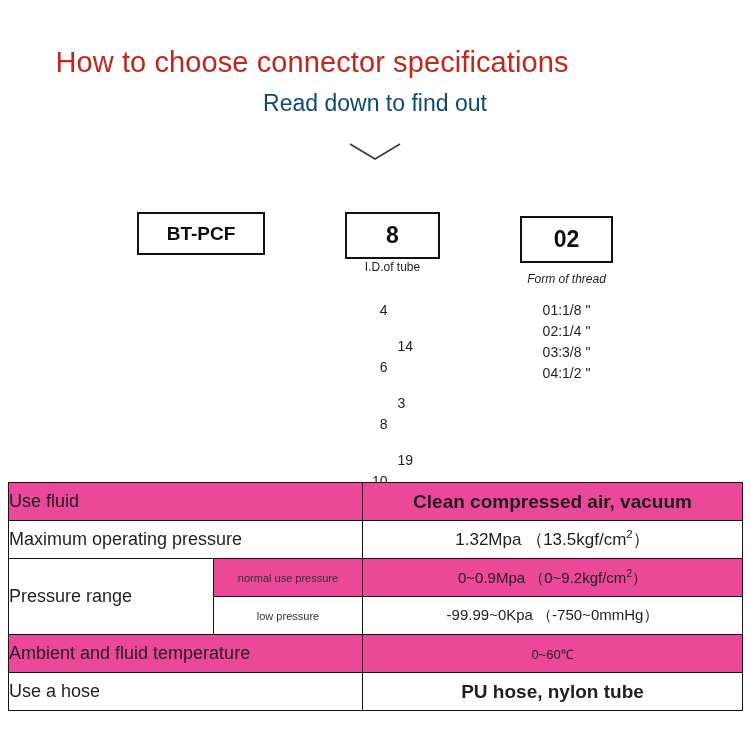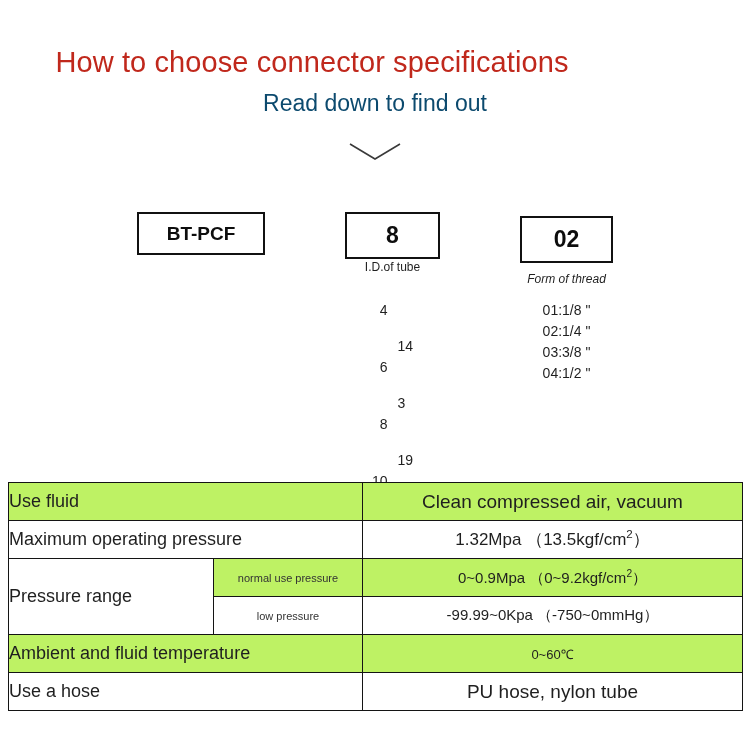--- a/index.html
+++ b/index.html
@@ -103,38 +103,38 @@
     table-layout: fixed;
     font-size: 17px;
     color: #1f1f1f;
   }
   .spec-table td {
     border: 1px solid #141414;
     padding: 0;
     height: 37px;
     vertical-align: middle;
   }
-  .beige { background: #bef264; }
+  .beige { background: #ec4899; }
   .white { background: #ffffff; }
 
   .label-cell {
     padding-left: 28px;
     font-size: 18px;
     text-align: left;
   }
   .sub-label-cell {
     text-align: center;
     font-size: 11px;
     color: #333333;
   }
   .value-cell {
     text-align: center;
     font-size: 17px;
   }
-  .value-lg { font-size: 19px; }
+  .value-lg { font-size: 19px; font-weight: bold; }
   .value-sm { font-size: 15px; }
   .value-xs { font-size: 13px; }
   sup { font-size: 0.68em; vertical-align: super; }
 </style>
 </head>
 <body>
 
 <div class="title">How to choose connector specifications</div>
 <div class="subtitle">Read down to find out</div>
 

